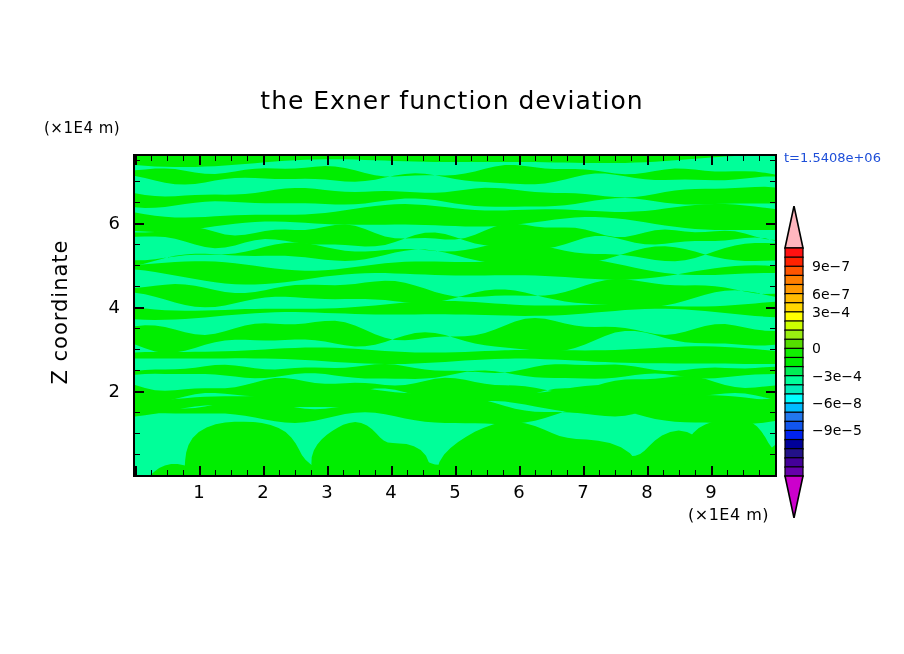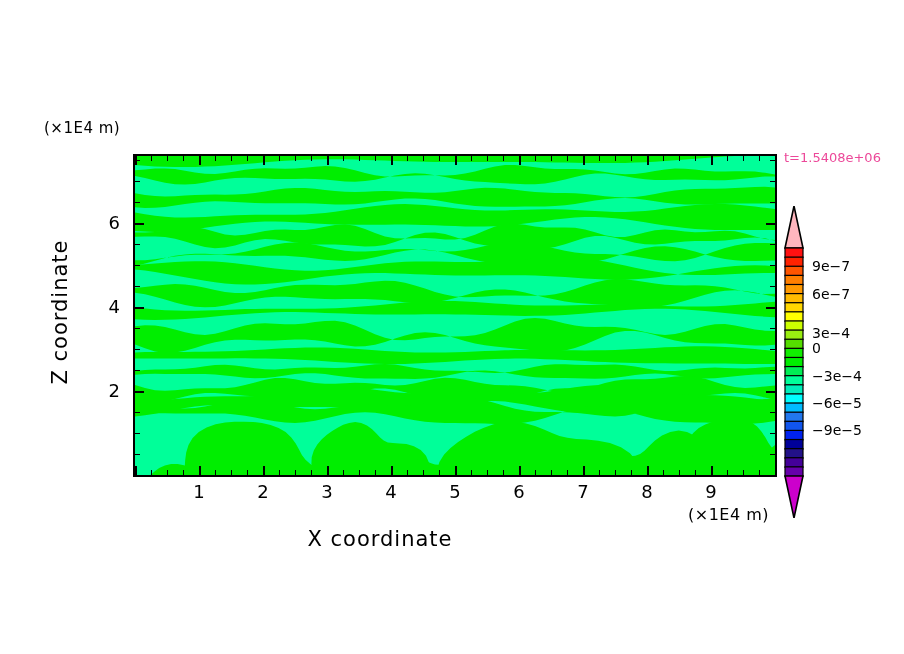--- a/index.html
+++ b/index.html
@@ -13,21 +13,21 @@
   #title{
     position:absolute;left:0;top:86px;width:904px;
     text-align:center;font-size:25px;color:#000;
     letter-spacing:1px;
   }
   
   #unit-top-left{
     position:absolute;left:44px;top:119px;font-size:15px;color:#000;letter-spacing:.5px;
   }
   #timestamp{
-    position:absolute;left:784px;top:150px;font-size:13px;color:#ec4899;white-space:nowrap;
+    position:absolute;left:784px;top:150px;font-size:13px;color:#1d4ed8;white-space:nowrap;
   }
   #unit-bottom-right{
     position:absolute;left:688px;top:505px;font-size:16px;color:#000;letter-spacing:.5px;
   }
   #xlabel{
     position:absolute;left:0;top:527px;width:760px;text-align:center;
     font-size:21px;color:#000;letter-spacing:1px;
   }
   #ylabel{
     position:absolute;left:-60px;top:300px;width:240px;text-align:center;
@@ -58,24 +58,24 @@
   .cblabel{
     position:absolute;left:812px;font-size:14px;color:#000;
     white-space:nowrap;margin-top:-8px;
   }
 </style>
 </head>
 <body>
 
 <div class="root">
 
+  <div id="title">the Exner function deviation</div>
   <div id="unit-top-left">(×1E4 m)</div>
   <div id="timestamp">t=1.5408e+06</div>
   <div id="unit-bottom-right">(×1E4 m)</div>
-  <div id="xlabel">X coordinate</div>
   <div id="ylabel">Z coordinate</div>
 
   <div id="plot-area">
     <svg id="plot-svg" viewBox="0 0 640 319" preserveAspectRatio="none">
       <rect x="0" y="0" width="640" height="319" fill="#00FF99"></rect>
       <g id="contour-bands">
           <path d="M0.0,-5.8L10.0,-4.6L20.0,-3.6L30.0,-2.6L40.0,-1.8L50.0,-1.1L60.0,-0.6L70.0,-0.4L80.0,-0.3L90.0,-0.4L100.0,-0.5L110.0,-0.8L120.0,-1.1L130.0,-1.5L140.0,-1.7L150.0,-2.0L160.0,-2.1L170.0,-2.2L180.0,-2.2L190.0,-2.2L200.0,-2.1L210.0,-2.1L220.0,-2.1L230.0,-2.2L240.0,-2.4L250.0,-2.7L260.0,-3.2L270.0,-3.8L280.0,-4.6L290.0,-5.4L300.0,-6.3L310.0,-7.2L320.0,-8.1L330.0,-8.9L340.0,-9.6L350.0,-10.1L360.0,-10.5L370.0,-10.6L380.0,-10.5L390.0,-10.3L400.0,-9.9L410.0,-9.3L420.0,-8.7L430.0,-8.1L440.0,-7.4L450.0,-6.9L460.0,-6.4L470.0,-6.1L480.0,-5.9L490.0,-5.8L500.0,-5.9L510.0,-6.0L520.0,-6.2L530.0,-6.4L540.0,-6.6L550.0,-6.7L560.0,-6.8L570.0,-6.7L580.0,-6.6L590.0,-6.3L600.0,-6.0L610.0,-5.6L620.0,-5.2L630.0,-4.9L640.0,-4.6L640.0,-0.3L630.0,-0.5L620.0,-0.5L610.0,-0.3L600.0,0.0L590.0,0.5L580.0,1.2L570.0,1.9L560.0,2.7L550.0,3.5L540.0,4.3L530.0,5.0L520.0,5.7L510.0,6.2L500.0,6.6L490.0,6.9L480.0,7.1L470.0,7.1L460.0,7.1L450.0,6.9L440.0,6.8L430.0,6.6L420.0,6.4L410.0,6.2L400.0,6.1L390.0,6.0L380.0,5.9L370.0,5.9L360.0,6.0L350.0,6.0L340.0,6.1L330.0,6.1L320.0,6.1L310.0,6.1L300.0,6.0L290.0,5.8L280.0,5.6L270.0,5.3L260.0,5.0L250.0,4.6L240.0,4.2L230.0,3.9L220.0,3.6L210.0,3.3L200.0,3.2L190.0,3.3L180.0,3.4L170.0,3.8L160.0,4.2L150.0,4.8L140.0,5.5L130.0,6.3L120.0,7.2L110.0,8.0L100.0,8.8L90.0,9.5L80.0,10.2L70.0,10.6L60.0,10.9L50.0,11.1L40.0,11.0L30.0,10.8L20.0,10.4L10.0,9.8L0.0,9.1Z" fill="#00EE00"></path>
           <path d="M0.0,14.3L10.0,13.4L20.0,12.5L30.0,12.4L40.0,13.1L50.0,14.7L60.0,16.4L70.0,17.7L80.0,17.9L90.0,17.0L100.0,15.4L110.0,13.8L120.0,12.7L130.0,12.3L140.0,12.5L150.0,12.7L160.0,12.5L170.0,11.7L180.0,10.8L190.0,10.1L200.0,10.4L210.0,11.9L220.0,14.3L230.0,17.0L240.0,19.2L250.0,20.4L260.0,20.6L270.0,20.1L280.0,19.5L290.0,19.2L300.0,19.3L310.0,19.4L320.0,18.9L330.0,17.6L340.0,15.4L350.0,12.8L360.0,10.5L370.0,9.1L380.0,9.0L390.0,10.0L400.0,11.3L410.0,12.5L420.0,13.1L430.0,13.1L440.0,13.1L450.0,13.4L460.0,14.4L470.0,16.0L480.0,17.4L490.0,18.3L500.0,18.0L510.0,16.8L520.0,15.0L530.0,13.4L540.0,12.5L550.0,12.7L560.0,13.6L570.0,14.7L580.0,15.5L590.0,15.6L600.0,15.3L610.0,15.2L620.0,15.6L630.0,16.8L640.0,18.5L640.0,20.5L630.0,20.5L620.0,21.4L610.0,22.5L600.0,23.6L590.0,24.2L580.0,24.3L570.0,24.0L560.0,23.7L550.0,23.6L540.0,23.8L530.0,24.0L520.0,23.9L510.0,23.2L500.0,22.0L490.0,20.3L480.0,18.7L470.0,17.6L460.0,17.6L450.0,18.8L440.0,20.9L430.0,23.4L420.0,25.7L410.0,27.4L400.0,28.3L390.0,28.3L380.0,27.8L370.0,27.2L360.0,26.7L350.0,26.1L340.0,25.5L330.0,24.5L320.0,23.0L310.0,21.1L300.0,19.2L290.0,17.8L280.0,17.3L270.0,17.9L260.0,19.5L250.0,21.6L240.0,23.7L230.0,25.1L220.0,25.7L210.0,25.4L200.0,24.5L190.0,23.6L180.0,23.0L170.0,22.8L160.0,22.9L150.0,23.0L140.0,22.9L130.0,22.6L120.0,22.1L110.0,21.8L100.0,22.0L90.0,23.0L80.0,24.6L70.0,26.4L60.0,27.9L50.0,28.6L40.0,28.2L30.0,26.7L20.0,24.5L10.0,22.1L0.0,20.1Z" fill="#00EE00"></path>
           <path d="M0.0,37.3L10.0,39.0L20.0,40.1L30.0,40.5L40.0,40.2L50.0,39.6L60.0,39.0L70.0,38.7L80.0,38.6L90.0,38.7L100.0,38.6L110.0,38.0L120.0,36.9L130.0,35.4L140.0,33.8L150.0,32.6L160.0,31.9L170.0,32.0L180.0,32.8L190.0,34.0L200.0,35.1L210.0,35.8L220.0,36.0L230.0,35.7L240.0,35.3L250.0,35.1L260.0,35.2L270.0,35.7L280.0,36.3L290.0,36.8L300.0,36.8L310.0,36.2L320.0,35.1L330.0,33.7L340.0,32.5L350.0,31.8L360.0,31.9L370.0,32.6L380.0,33.8L390.0,35.1L400.0,36.1L410.0,36.6L420.0,36.9L430.0,37.0L440.0,37.3L450.0,38.0L460.0,39.0L470.0,40.2L480.0,41.1L490.0,41.5L500.0,41.0L510.0,39.8L520.0,38.0L530.0,36.1L540.0,34.5L550.0,33.4L560.0,32.9L570.0,32.7L580.0,32.7L590.0,32.5L600.0,32.1L610.0,31.4L620.0,30.9L630.0,30.8L640.0,31.4L640.0,47.5L630.0,47.6L620.0,47.6L610.0,47.5L600.0,47.5L590.0,47.7L580.0,48.0L570.0,48.4L560.0,48.6L550.0,48.5L540.0,47.8L530.0,46.7L520.0,45.2L510.0,43.8L500.0,42.6L490.0,42.1L480.0,42.3L470.0,43.2L460.0,44.6L450.0,46.3L440.0,47.9L430.0,49.2L420.0,50.0L410.0,50.4L400.0,50.6L390.0,50.6L380.0,50.7L370.0,50.7L360.0,50.7L350.0,50.5L340.0,49.9L330.0,48.8L320.0,47.4L310.0,45.7L300.0,44.1L290.0,42.9L280.0,42.4L270.0,42.6L260.0,43.4L250.0,44.7L240.0,46.1L230.0,47.4L220.0,48.2L210.0,48.5L200.0,48.4L190.0,48.0L180.0,47.6L170.0,47.3L160.0,47.2L150.0,47.3L140.0,47.3L130.0,47.3L120.0,47.0L110.0,46.5L100.0,45.9L90.0,45.4L80.0,45.3L70.0,45.7L60.0,46.7L50.0,48.1L40.0,49.6L30.0,50.9L20.0,51.8L10.0,51.9L0.0,51.3Z" fill="#00EE00"></path>
           <path d="M0.0,56.6L10.0,58.3L20.0,59.8L30.0,60.8L40.0,61.4L50.0,61.5L60.0,61.3L70.0,60.9L80.0,60.3L90.0,59.7L100.0,59.2L110.0,58.9L120.0,58.7L130.0,58.7L140.0,58.8L150.0,58.8L160.0,58.7L170.0,58.4L180.0,57.8L190.0,56.9L200.0,55.7L210.0,54.3L220.0,52.8L230.0,51.2L240.0,49.9L250.0,48.9L260.0,48.3L270.0,48.1L280.0,48.4L290.0,49.1L300.0,50.0L310.0,51.1L320.0,52.2L330.0,53.2L340.0,53.9L350.0,54.4L360.0,54.5L370.0,54.4L380.0,54.1L390.0,53.7L400.0,53.4L410.0,53.2L420.0,53.2L430.0,53.4L440.0,53.9L450.0,54.5L460.0,55.1L470.0,55.6L480.0,55.9L490.0,55.9L500.0,55.6L510.0,54.9L520.0,53.9L530.0,52.6L540.0,51.3L550.0,50.0L560.0,49.0L570.0,48.2L580.0,47.9L590.0,48.0L600.0,48.6L610.0,49.4L620.0,50.5L630.0,51.8L640.0,52.9L640.0,74.0L630.0,74.0L620.0,74.0L610.0,74.1L600.0,74.1L590.0,74.1L580.0,73.9L570.0,73.5L560.0,72.9L550.0,72.0L540.0,70.8L530.0,69.4L520.0,67.9L510.0,66.3L500.0,64.7L490.0,63.3L480.0,62.2L470.0,61.4L460.0,61.0L450.0,61.1L440.0,61.6L430.0,62.4L420.0,63.6L410.0,64.9L400.0,66.3L390.0,67.6L380.0,68.7L370.0,69.6L360.0,70.2L350.0,70.5L340.0,70.6L330.0,70.4L320.0,70.1L310.0,69.7L300.0,69.3L290.0,68.9L280.0,68.7L270.0,68.6L260.0,68.6L250.0,68.7L240.0,68.8L230.0,68.8L220.0,68.8L210.0,68.6L200.0,68.4L190.0,67.9L180.0,67.4L170.0,66.8L160.0,66.2L150.0,65.8L140.0,65.6L130.0,65.6L120.0,66.0L110.0,66.7L100.0,67.7L90.0,68.9L80.0,70.3L70.0,71.8L60.0,73.2L50.0,74.4L40.0,75.3L30.0,75.8L20.0,75.9L10.0,75.6L0.0,74.9Z" fill="#00EE00"></path>
@@ -266,20 +266,20 @@
         <rect x="3" y="233.52" width="18" height="9.52" fill="#000099" stroke="#000" stroke-width="1.2"></rect>
         <rect x="3" y="242.64" width="18" height="9.52" fill="#221188" stroke="#000" stroke-width="1.2"></rect>
         <rect x="3" y="251.76" width="18" height="9.52" fill="#440099" stroke="#000" stroke-width="1.2"></rect>
         <rect x="3" y="260.88" width="18" height="9.52" fill="#6600AA" stroke="#000" stroke-width="1.2"></rect>
         <polygon points="3,270 12,312 21,270" fill="#CC00CC" stroke="#000" stroke-width="1.6"></polygon>
       </svg>
   </div>
   <div id="cblabels">
       <div class="cblabel" style="top: 266.24px;">9e−7</div>
       <div class="cblabel" style="top: 293.6px;">6e−7</div>
-      <div class="cblabel" style="top: 333px;">3e−4</div>
+      <div class="cblabel" style="top: 312px;">3e−4</div>
       <div class="cblabel" style="top: 348.32px;">0</div>
       <div class="cblabel" style="top: 375.68px;">−3e−4</div>
-      <div class="cblabel" style="top: 403.04px;">−6e−5</div>
+      <div class="cblabel" style="top: 403.04px;">−6e−8</div>
       <div class="cblabel" style="top: 430.4px;">−9e−5</div>
     </div>
 
 </div>
 
 </body></html>

